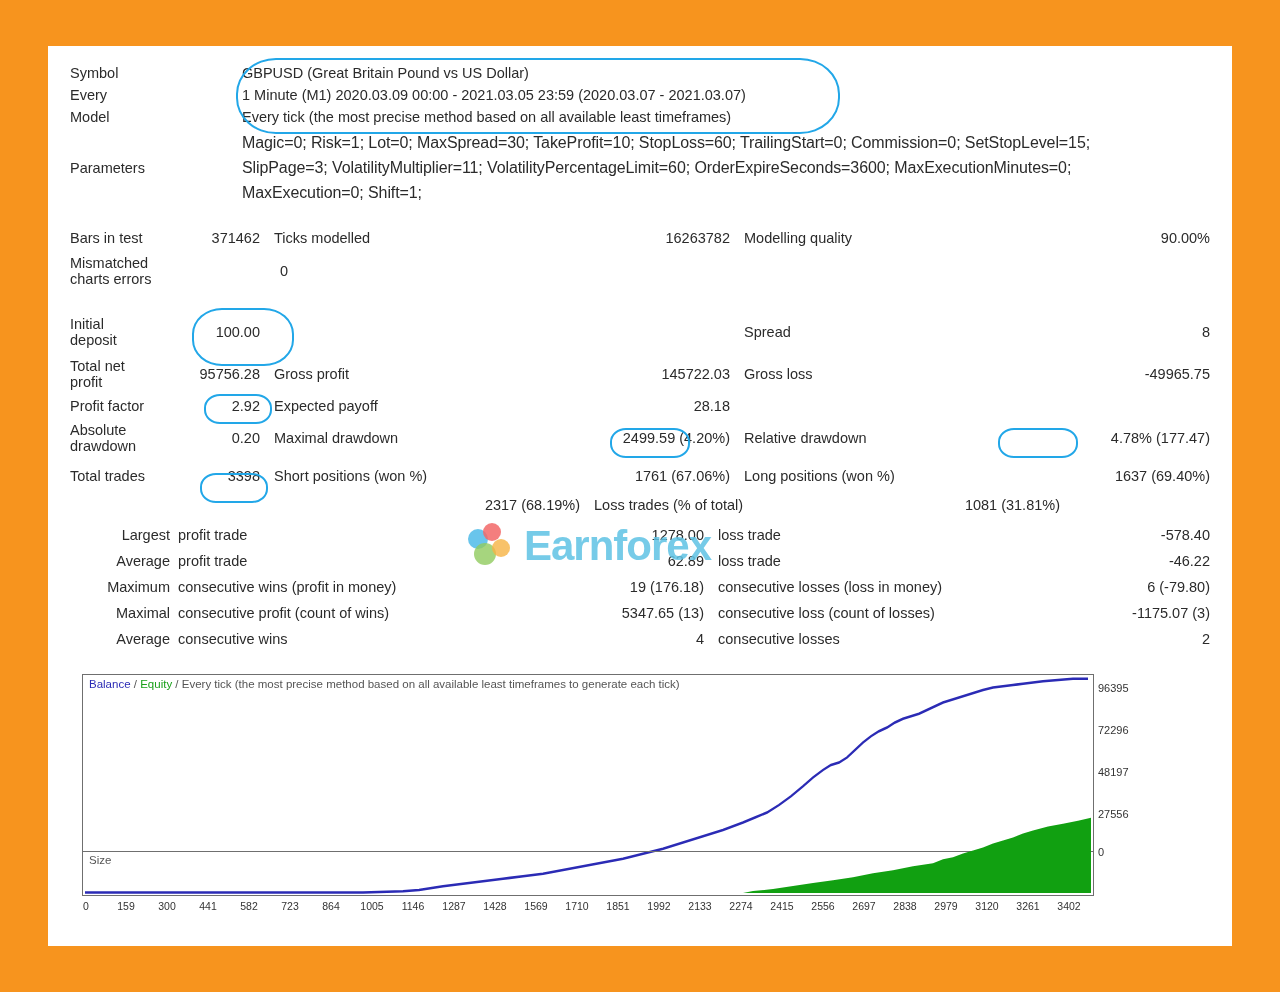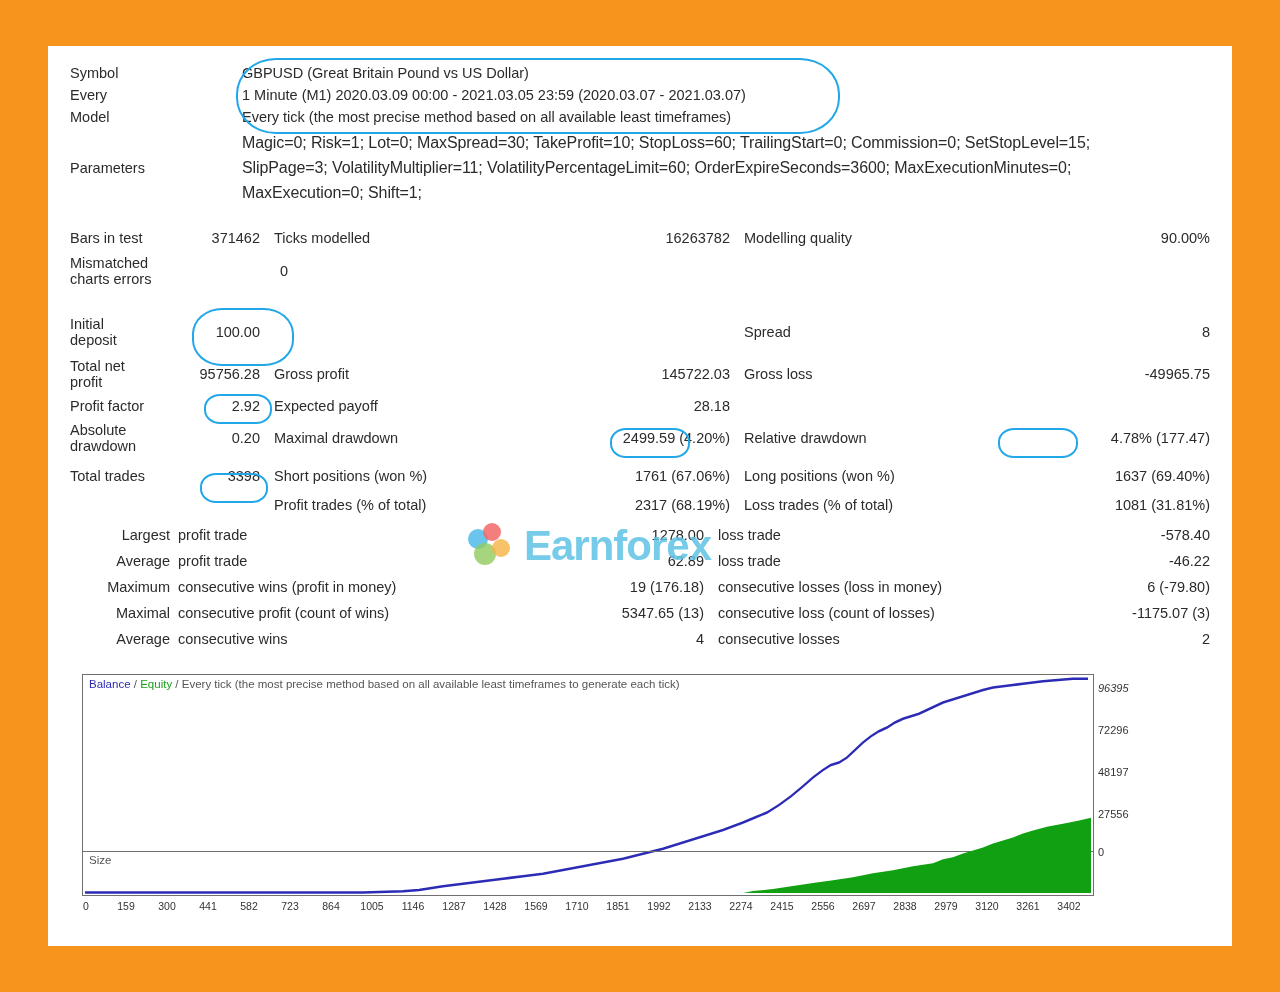--- a/index.html
+++ b/index.html
@@ -324,21 +324,20 @@
         <div class="c-val1">3398</div>
         <div class="c-lbl2">Short positions (won %)</div>
         <div class="c-val2">1761 (67.06%)</div>
         <div class="c-lbl3">Long positions (won %)</div>
         <div class="c-val3">1637 (69.40%)</div>
       </div>
 
       <div class="row compact">
         <div class="c-lbl1"></div>
         <div class="c-val1"></div>
-        <div class="c-lbl2">Profit trades (% of total)</div>
         <div class="c-val2">2317 (68.19%)</div>
         <div class="c-lbl3">Loss trades (% of total)</div>
         <div class="c-val3">1081 (31.81%)</div>
       </div>
 
       <div class="hl" id="hl-deposit"></div>
       <div class="hl" id="hl-pf"></div>
       <div class="hl" id="hl-dd"></div>
       <div class="hl" id="hl-rdd"></div>
       <div class="hl" id="hl-trades"></div>
@@ -412,21 +411,21 @@
 
         <div class="divider"></div>
         <div class="size-label">Size</div>
 
         <svg class="vol" viewBox="0 0 1010 222" preserveAspectRatio="none" style="top:0;">
           <polygon fill="#11a011" points="660,220 670,218 690,216 710,213 730,210 750,207 770,204 790,200 810,197 830,193 850,190 860,186 870,184 880,180 890,177 900,174 910,170 920,167 930,164 940,160 950,157 965,153 980,150 995,147 1008,144 1008,220"></polygon>
         </svg>
       </div>
 
       <div class="yaxis">
-        <div style="top:8px;font-style:italic;">96395</div>
+        <div style="top:8px;">96395</div>
         <div style="top:50px;">72296</div>
         <div style="top:92px;">48197</div>
         <div style="top:134px;">27556</div>
         <div style="top:172px;">0</div>
       </div>
 
       <div class="xaxis">
         <span style="left:4px;">0</span>
         <span style="left:44px;">159</span>
         <span style="left:85px;">300</span>

